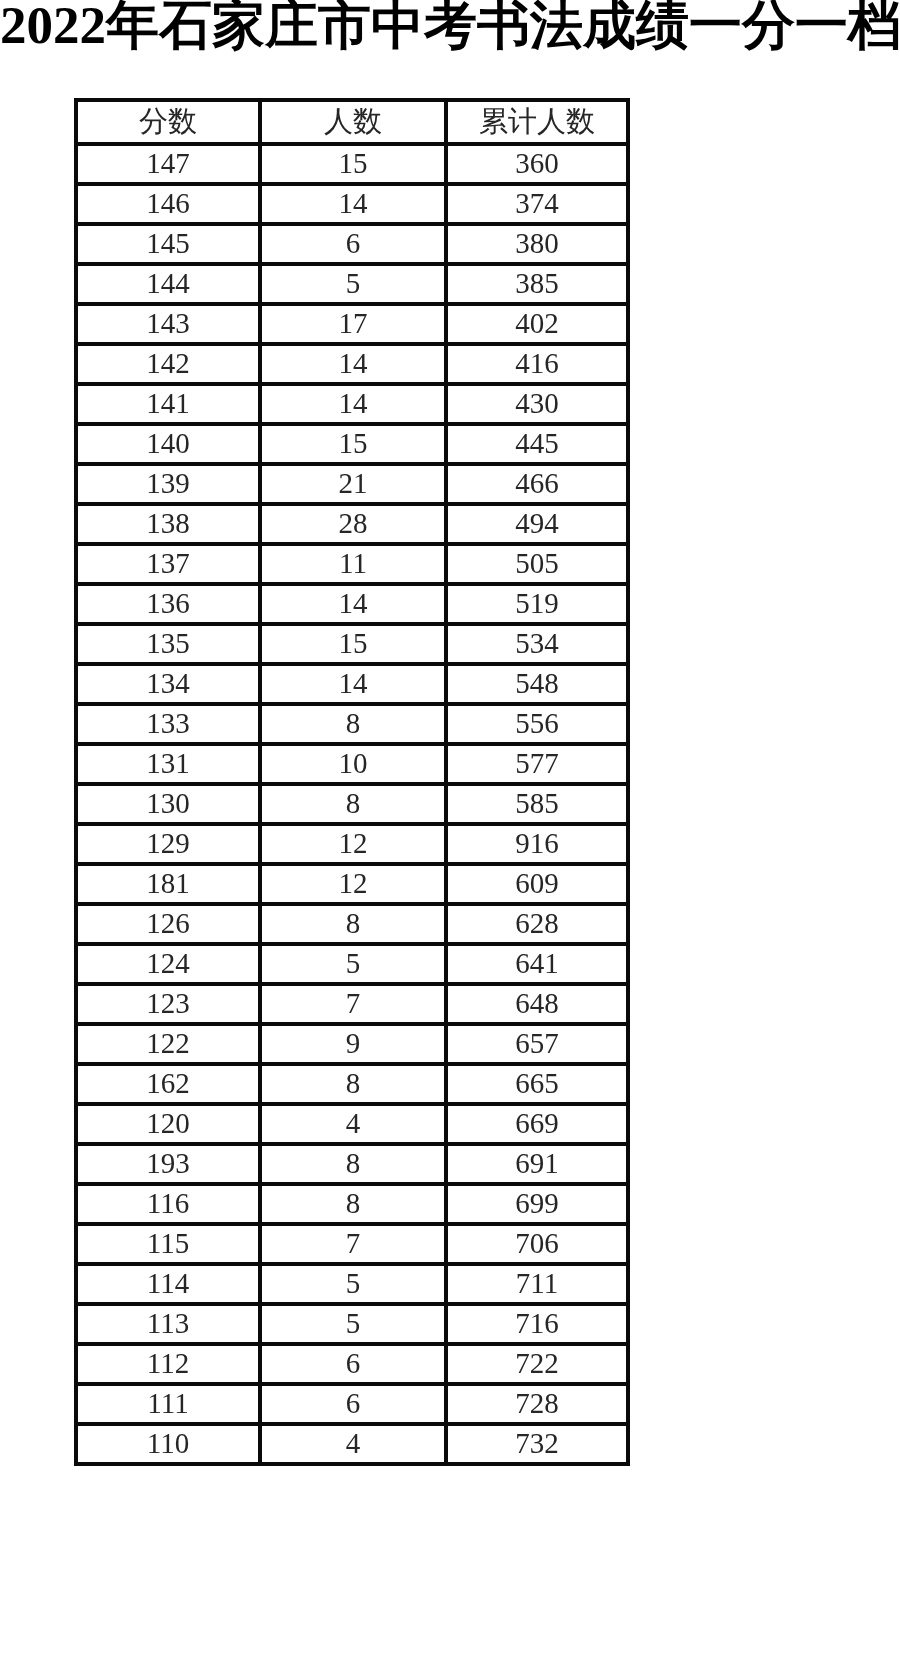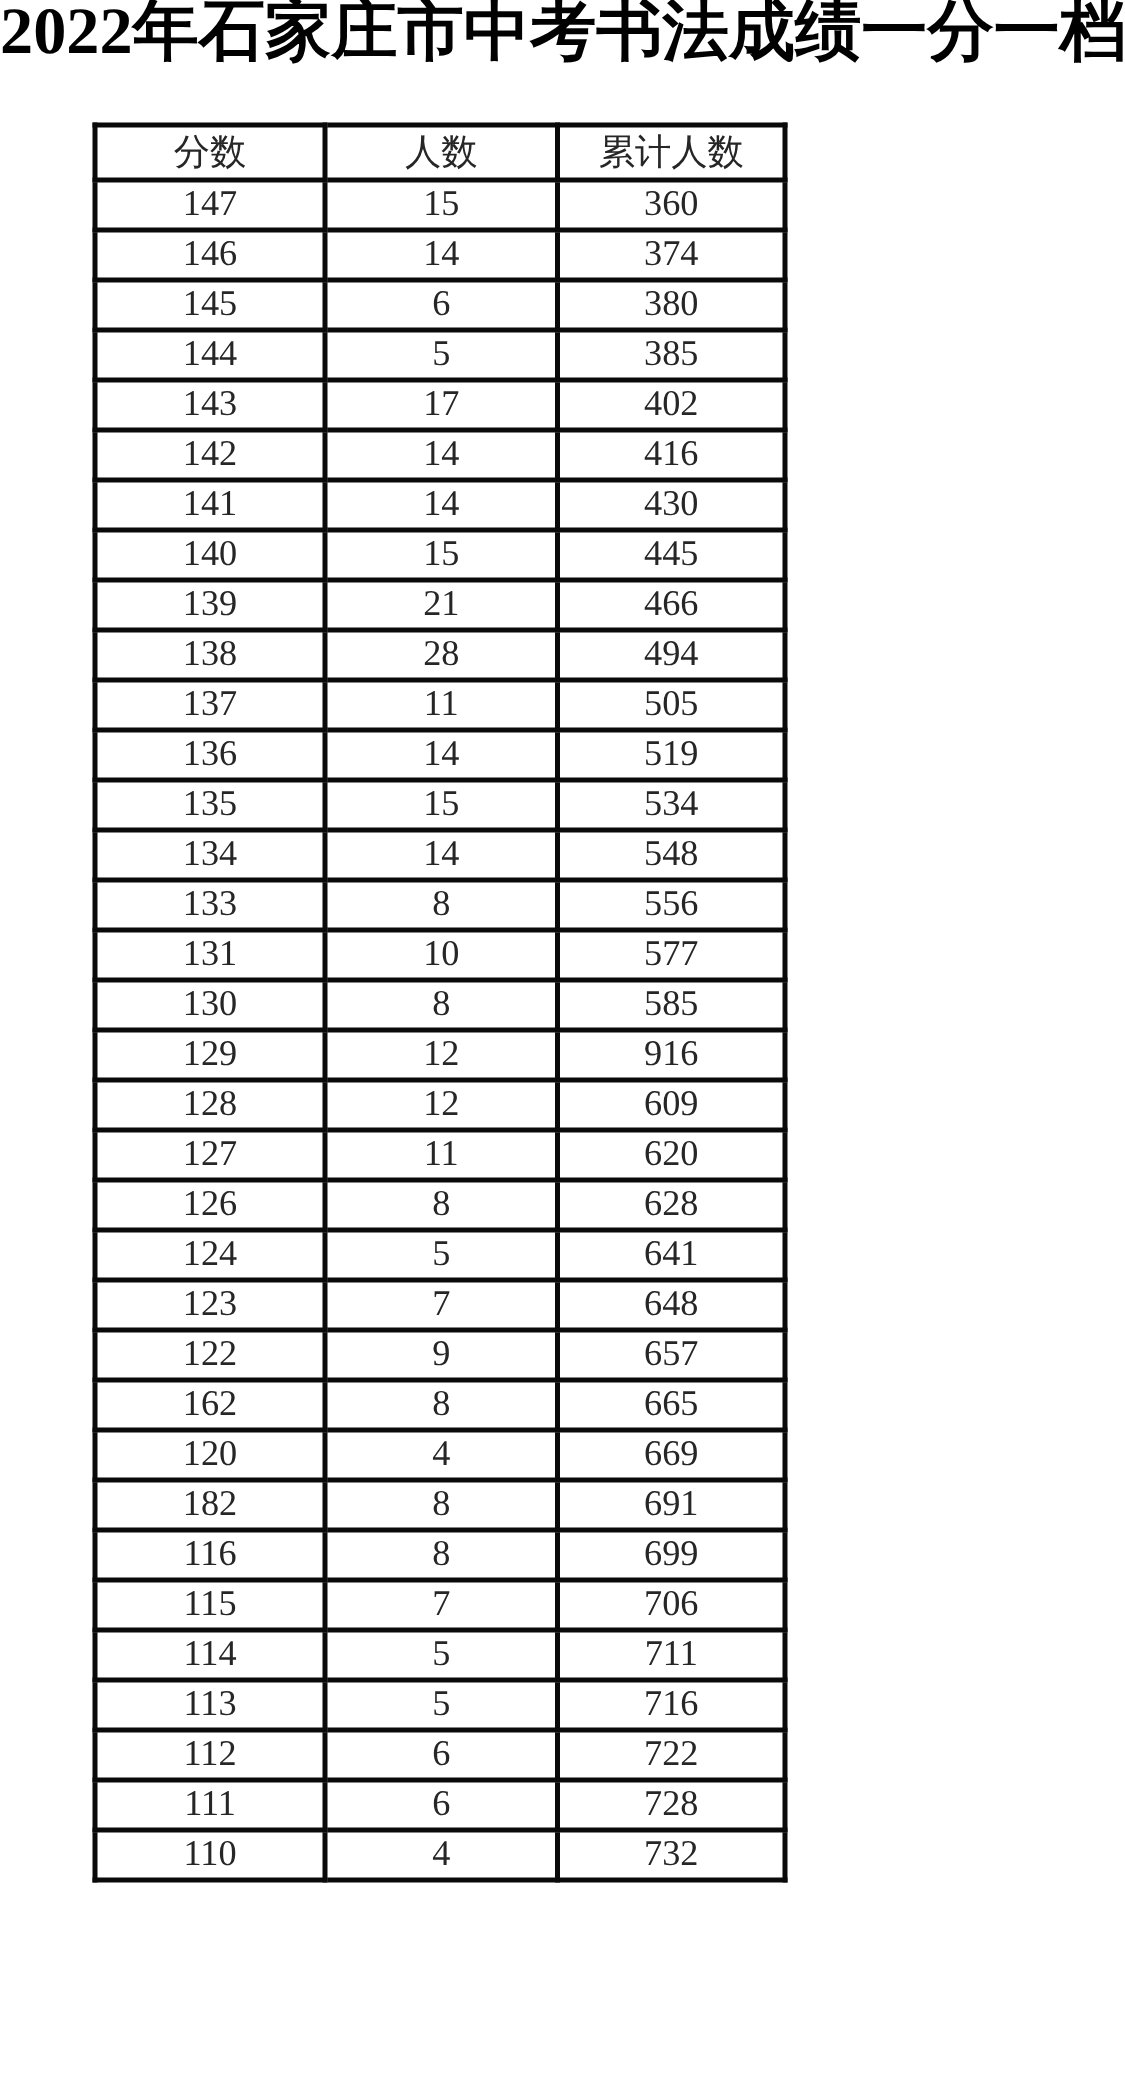--- a/index.html
+++ b/index.html
@@ -170,30 +170,25 @@
           <td>585</td>
         </tr>
 
         <tr>
           <td>129</td>
           <td>12</td>
           <td>916</td>
         </tr>
 
         <tr>
-          <td>128</td>
+          <td>181</td>
           <td>12</td>
           <td>609</td>
         </tr>
 
-        <tr>
-          <td>127</td>
-          <td>11</td>
-          <td>620</td>
-        </tr>
 
         <tr>
           <td>126</td>
           <td>8</td>
           <td>628</td>
         </tr>
 
 
         <tr>
           <td>124</td>
@@ -221,21 +216,21 @@
 
         <tr>
           <td>120</td>
           <td>4</td>
           <td>669</td>
         </tr>
 
 
 
         <tr>
-          <td>182</td>
+          <td>193</td>
           <td>8</td>
           <td>691</td>
         </tr>
 
         <tr>
           <td>116</td>
           <td>8</td>
           <td>699</td>
         </tr>
 

